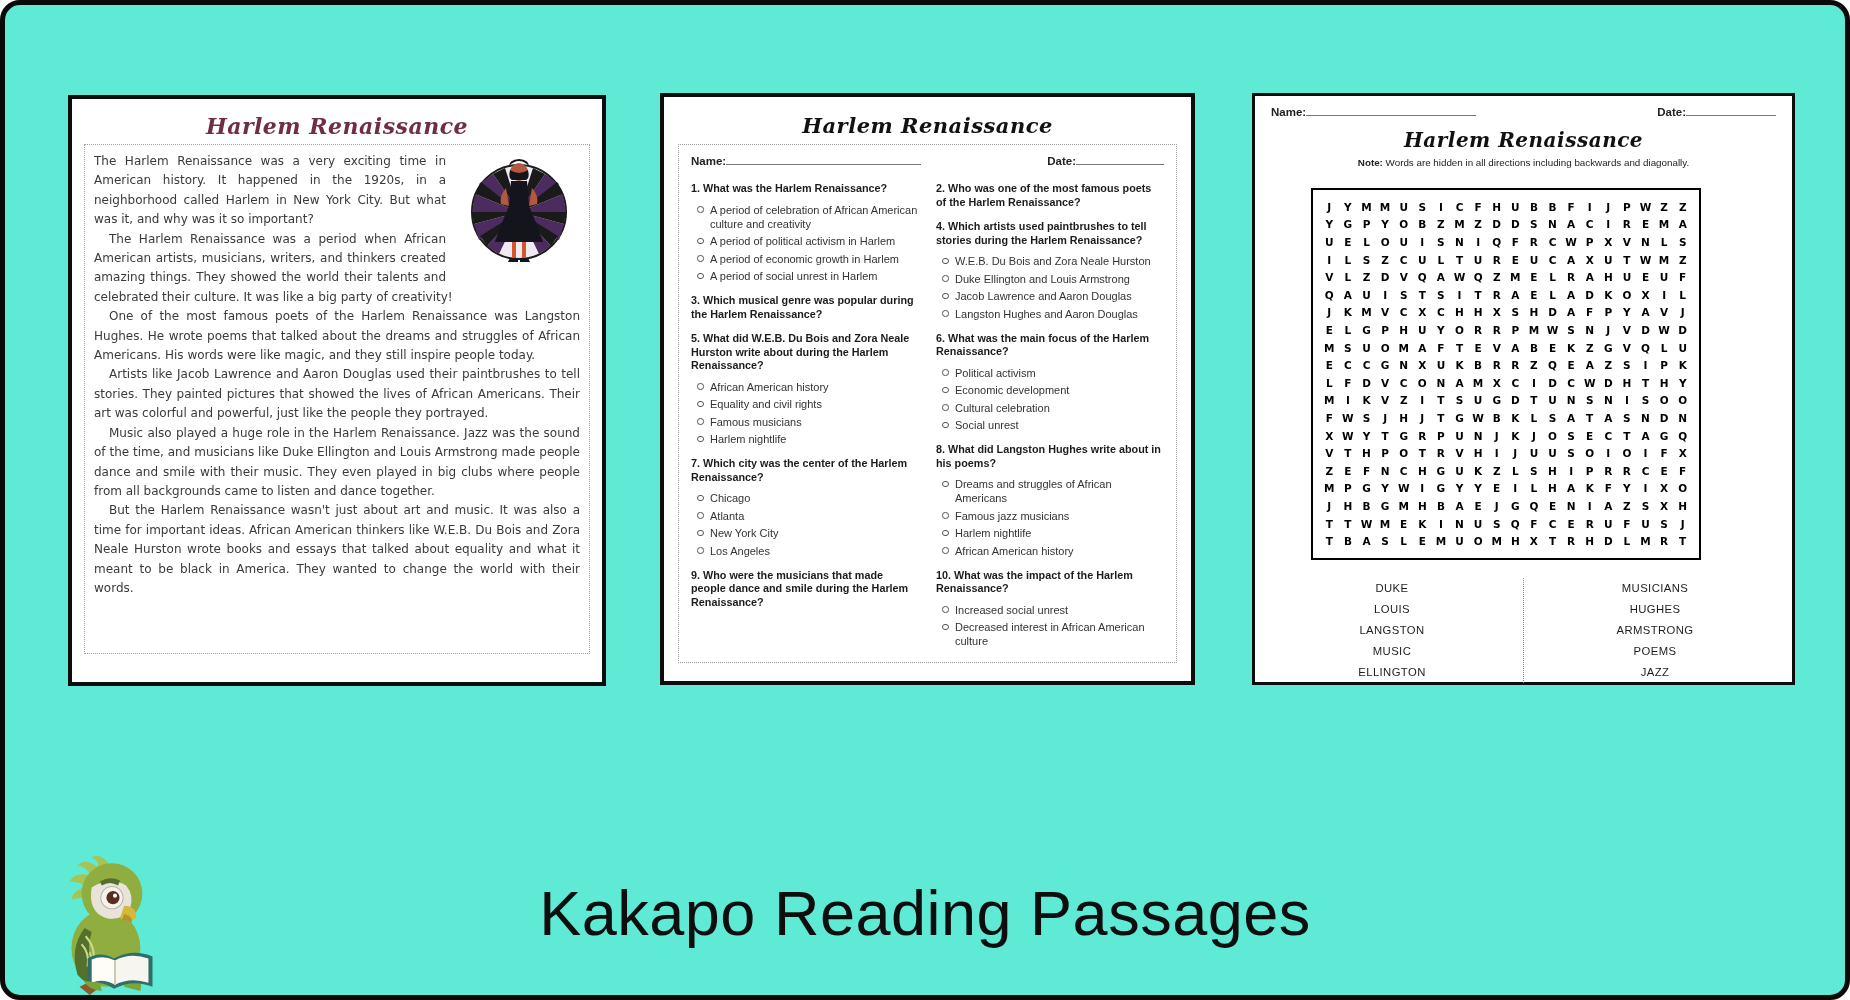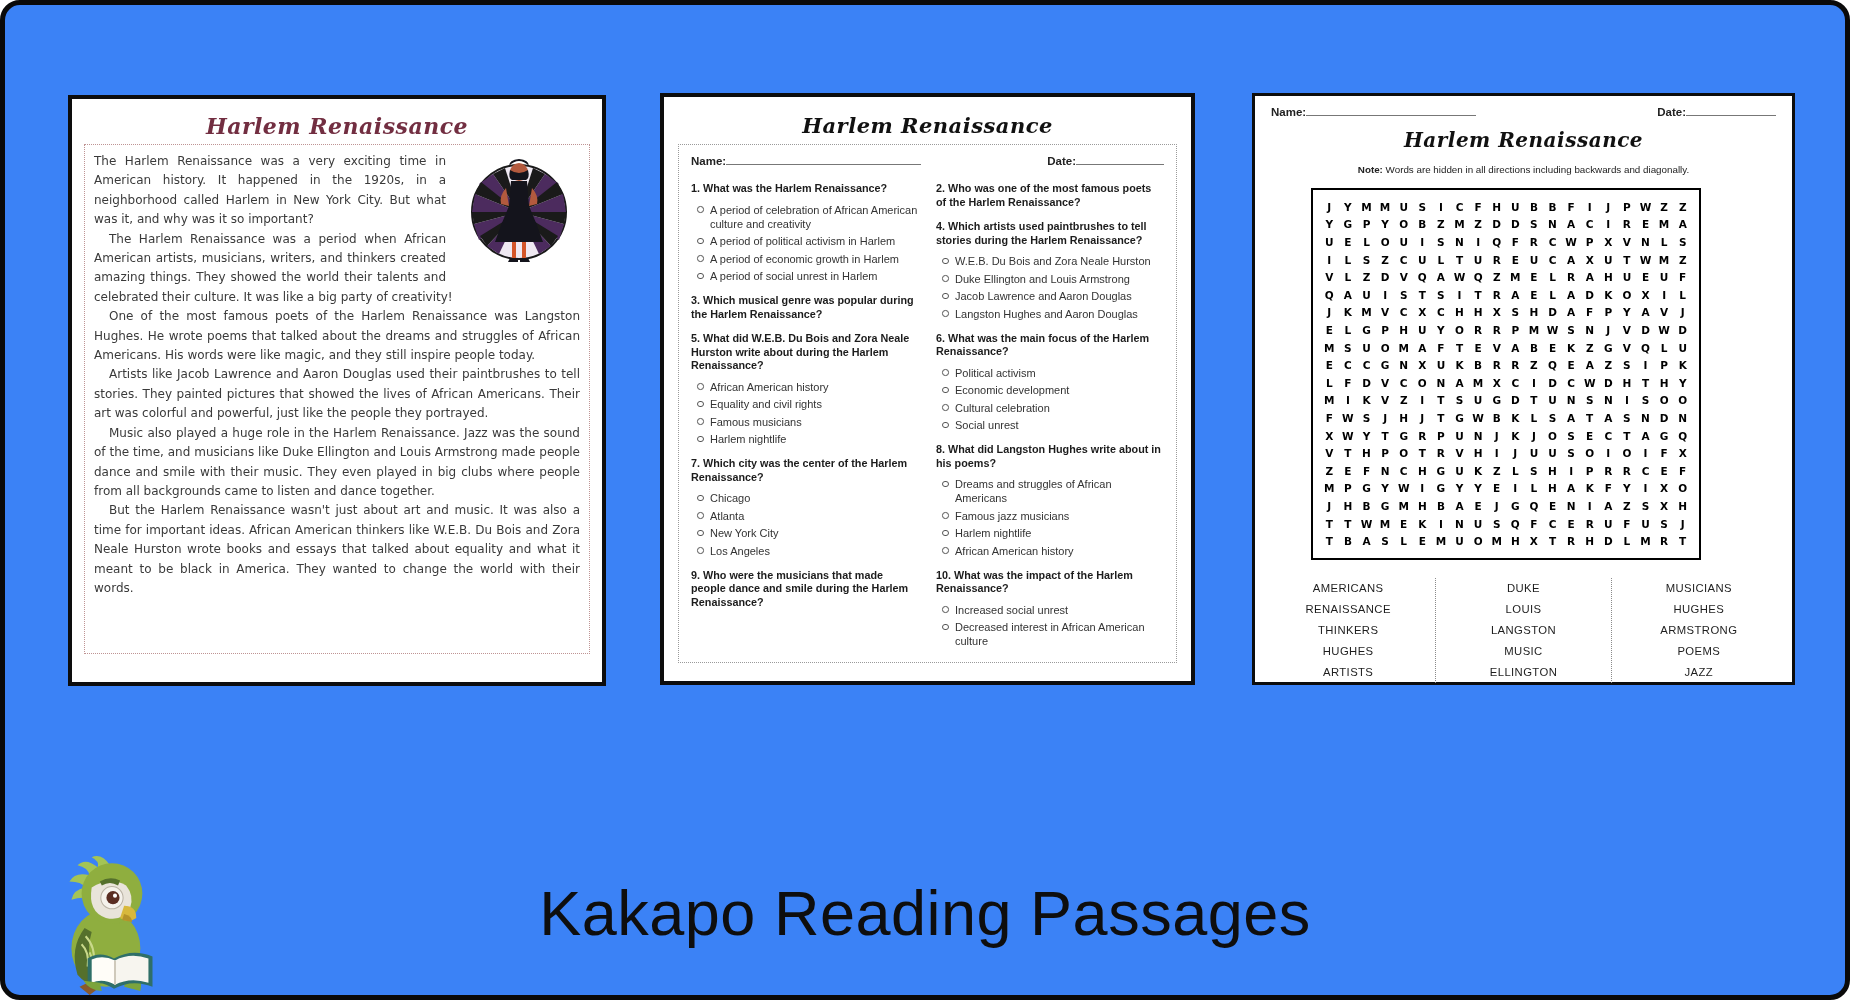--- a/index.html
+++ b/index.html
@@ -1,17 +1,17 @@
 <!DOCTYPE html>
 <html><head>
 <meta charset="utf-8">
 <style>
   html,body{margin:0;padding:0;background:#fff;}
   body{font-family:"Liberation Sans",sans-serif;}
-  .canvas{position:relative;width:1850px;height:1000px;background:#3b82f6;
+  .canvas{position:relative;width:1850px;height:1000px;background:#5eead4;
     border:5px solid #0a0a0a;border-radius:20px;box-sizing:border-box;overflow:hidden;}
 
   
   .page{position:absolute;background:#fff;box-sizing:border-box;}
   .page-1{left:63px;top:90px;width:538px;height:591px;border:4px solid #0d0d0d;}
   .page-2{left:655px;top:88px;width:535px;height:592px;border:4px solid #0d0d0d;}
   .page-3{left:1247px;top:88px;width:543px;height:592px;border:3px solid #0d0d0d;}
 
   .script-title{font-family:"DejaVu Serif","Liberation Serif",serif;
     font-style:italic;font-weight:700;text-align:center;letter-spacing:.5px;}
@@ -39,21 +39,21 @@
   .q-opts{list-style:none;margin:7px 0 0 4px;padding:0;}
   .q-opts li{position:relative;padding-left:15px;font-size:11px;line-height:14px;
     color:#333;margin-bottom:3.5px;}
   .q-opts li::before{content:"";position:absolute;left:2px;top:3.5px;width:4.5px;height:4.5px;
     border:1px solid #555;border-radius:50%;}
 
   
   .p3-ndrow{position:absolute;left:16px;right:16px;top:8px;display:flex;
     justify-content:space-between;font-size:11.5px;font-weight:700;color:#222;}
   .p3-title{position:absolute;left:0;right:0;top:32px;color:#111;font-size:20px;}
-  .p3-note{position:absolute;left:0;right:0;top:68px;text-align:center;
+  .p3-note{position:absolute;left:0;right:0;top:61px;text-align:center;
     font-size:9.8px;color:#222;}
   .ws-grid-box{position:absolute;left:56px;top:92px;width:390px;height:372px;
     border:2px solid #000;box-sizing:border-box;padding:8px 7px;}
   .ws-grid{display:grid;grid-template-columns:repeat(20,1fr);
     grid-template-rows:repeat(20,1fr);height:100%;}
   .ws-cell{display:flex;align-items:center;justify-content:center;
     font-family:"DejaVu Sans",sans-serif;font-weight:700;font-size:10.5px;color:#000;}
   .ws-words{position:absolute;left:6px;right:6px;top:482px;display:flex;}
   .ws-wcol{flex:1 1 0;text-align:center;font-size:11.3px;color:#1e1e1e;
     line-height:21px;letter-spacing:.4px;}
@@ -626,27 +626,20 @@
           <div class="ws-cell">H</div>
           <div class="ws-cell">D</div>
           <div class="ws-cell">L</div>
           <div class="ws-cell">M</div>
           <div class="ws-cell">R</div>
           <div class="ws-cell">T</div>
         </div>
     </div>
     <div class="ws-words" id="ws-words">
         <div class="ws-wcol">
-          <div>AMERICANS</div>
-          <div>RENAISSANCE</div>
-          <div>THINKERS</div>
-          <div>HUGHES</div>
-          <div>ARTISTS</div>
-        </div>
-        <div class="ws-wcol">
           <div>DUKE</div>
           <div>LOUIS</div>
           <div>LANGSTON</div>
           <div>MUSIC</div>
           <div>ELLINGTON</div>
         </div>
         <div class="ws-wcol">
           <div>MUSICIANS</div>
           <div>HUGHES</div>
           <div>ARMSTRONG</div>

